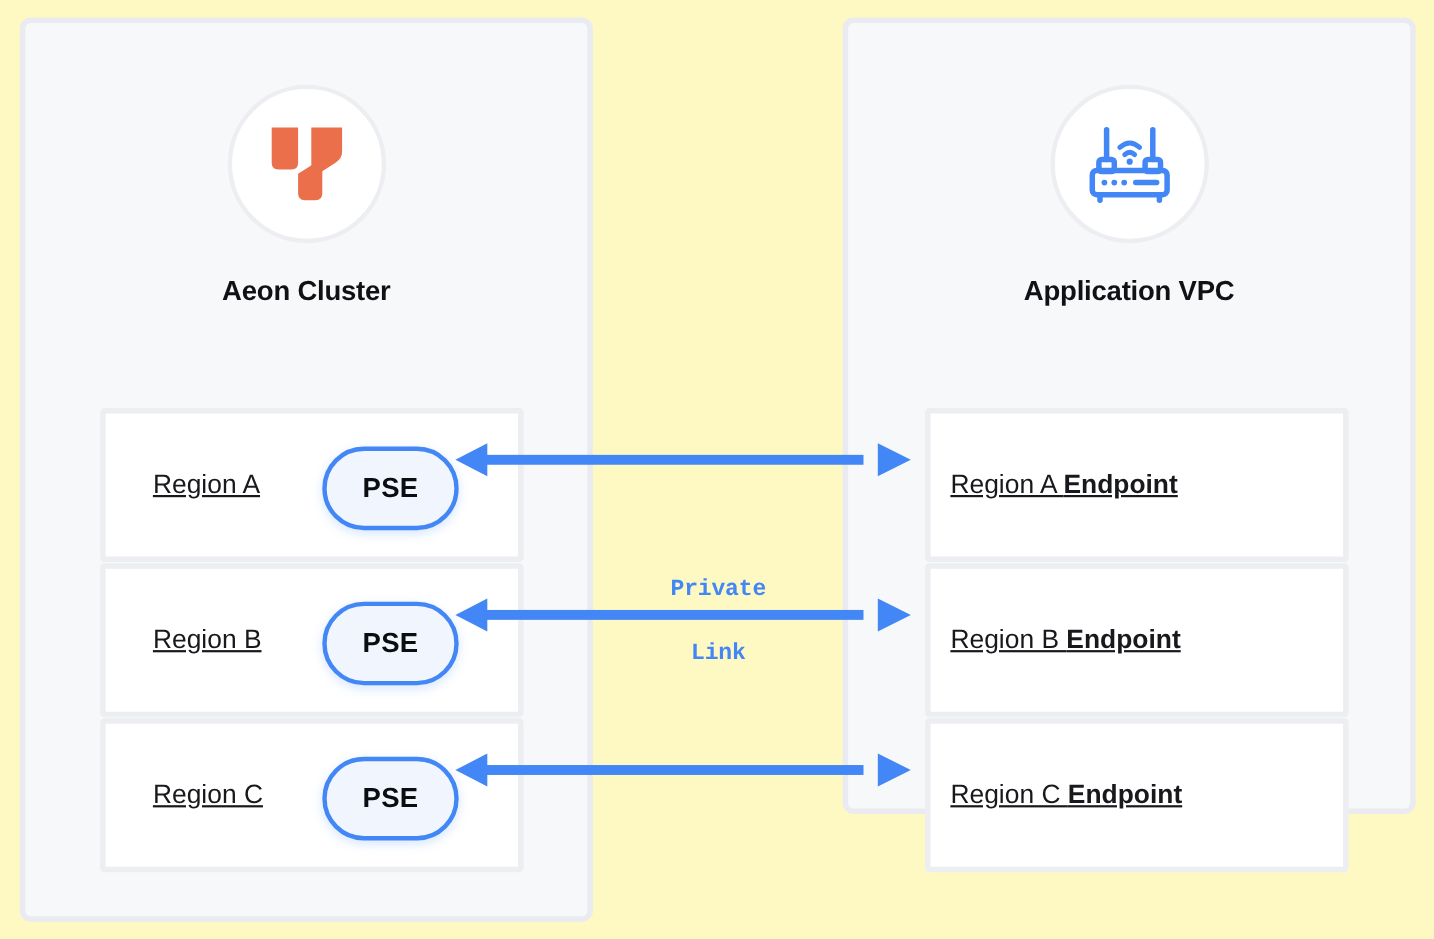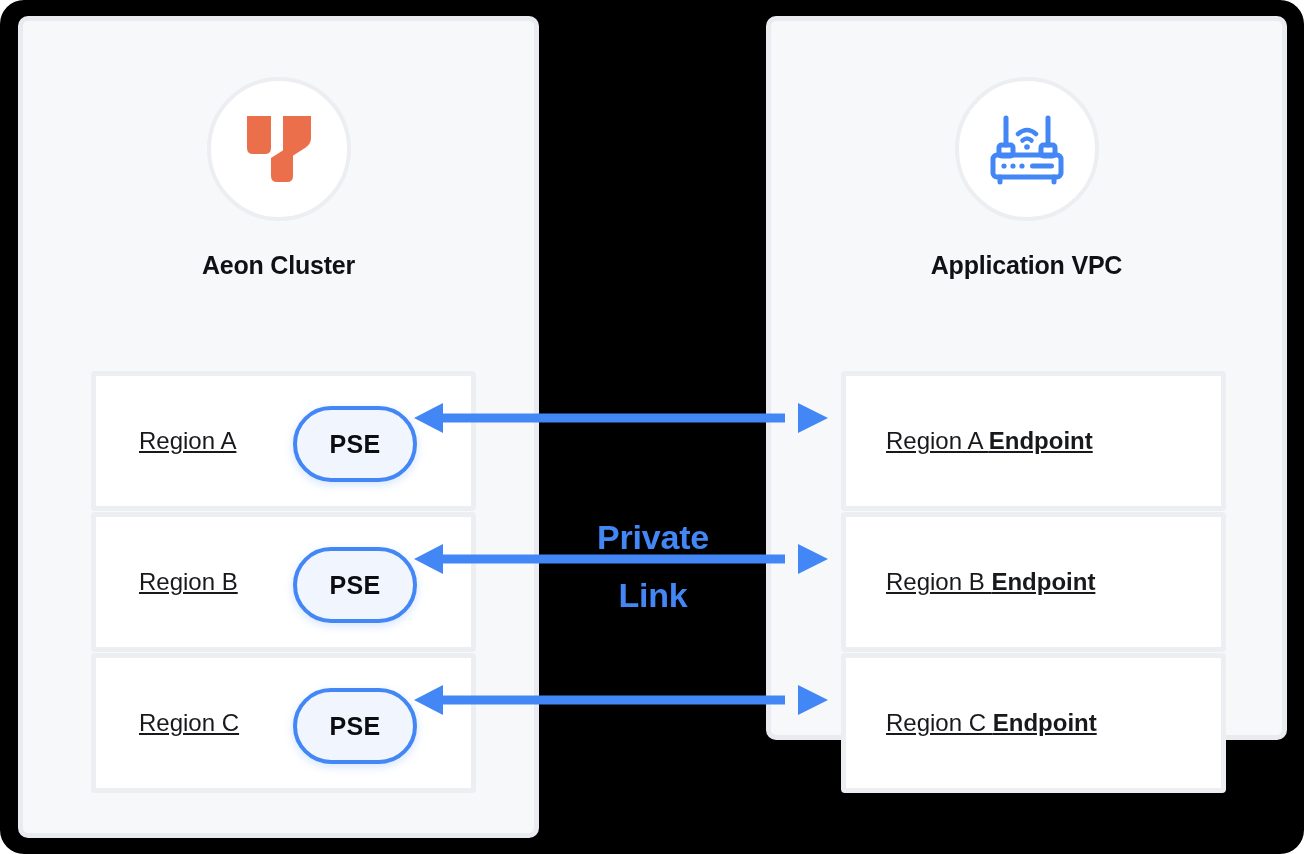--- a/index.html
+++ b/index.html
@@ -8,23 +8,22 @@
     background: #ffffff;
   }
   body {
     font-family: "Liberation Sans", sans-serif;
     -webkit-font-smoothing: antialiased;
   }
   #canvas {
     position: relative;
     width: 1304px;
     height: 854px;
-    background: #000000;
+    background: #fef9c3;
     overflow: hidden;
-    border-radius: 24px;
   }
 
   
   .panel {
     position: absolute;
     background: #f7f8fa;
     border: 5px solid #e9ebf0;
     border-radius: 10px;
     box-sizing: border-box;
   }
@@ -83,21 +82,21 @@
   .row-1 { top: 141px; }
   .row-2 { top: 282px; }
 
   .region-label {
     font-size: 24px;
     color: #18191c;
     white-space: nowrap;
     text-decoration: underline;
   }
   #panel-left .region-label { margin-left: 43px; }
-  #panel-right .region-label { margin-left: 40px; }
+  #panel-right .region-label { margin-left: 18px; }
   .region-label .bold { font-weight: bold; }
 
   
   .pse-pill {
     position: absolute;
     left: 197px;
     top: 30px;
     width: 124px;
     height: 76px;
     box-sizing: border-box;
@@ -126,24 +125,25 @@
   }
 
   
   .link-caption {
     position: absolute;
     left: 553px;
     top: 508px;
     width: 200px;
     text-align: center;
     color: #4287f5;
-    font-size: 34px;
+    font-size: 21px;
     font-weight: bold;
     line-height: 58px;
     letter-spacing: -0.2px;
+    font-family: Liberation Mono, monospace;
   }
   .link-caption .l1 { display: block; }
   .link-caption .l2 { display: block; }
 </style>
 </head>
 <body>
 
 <div id="canvas">
 
   <div class="panel" id="panel-left">

